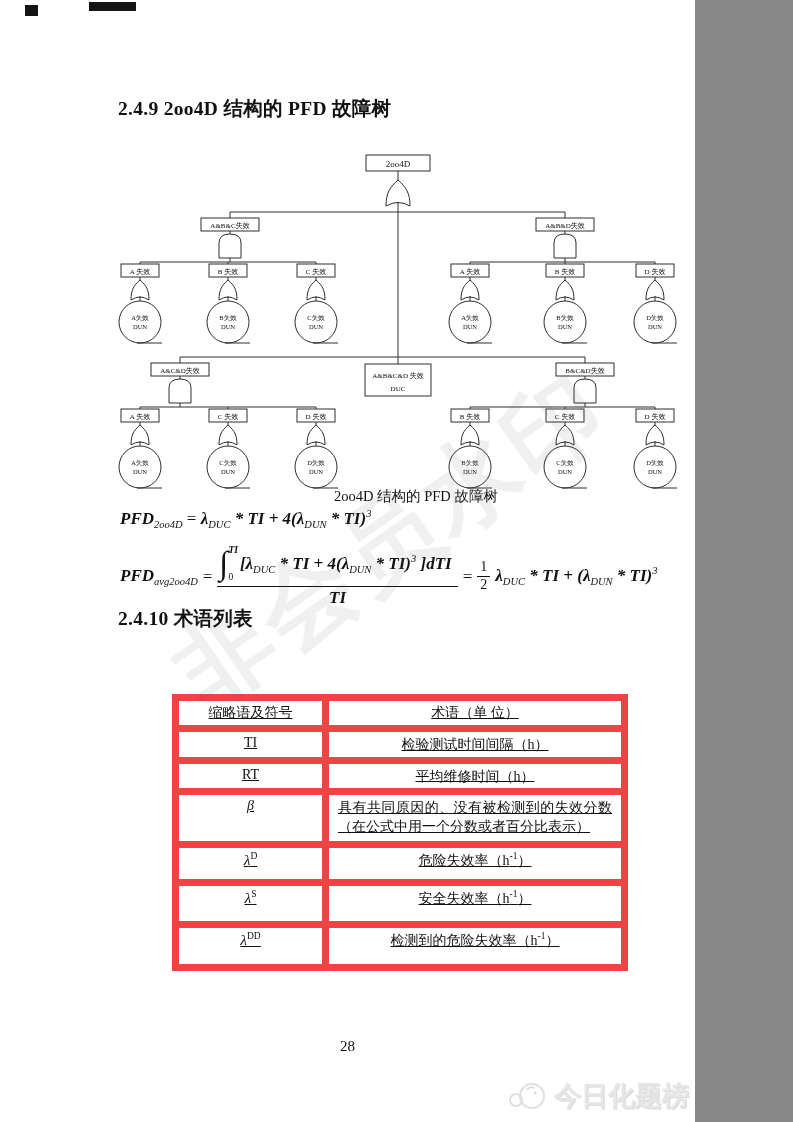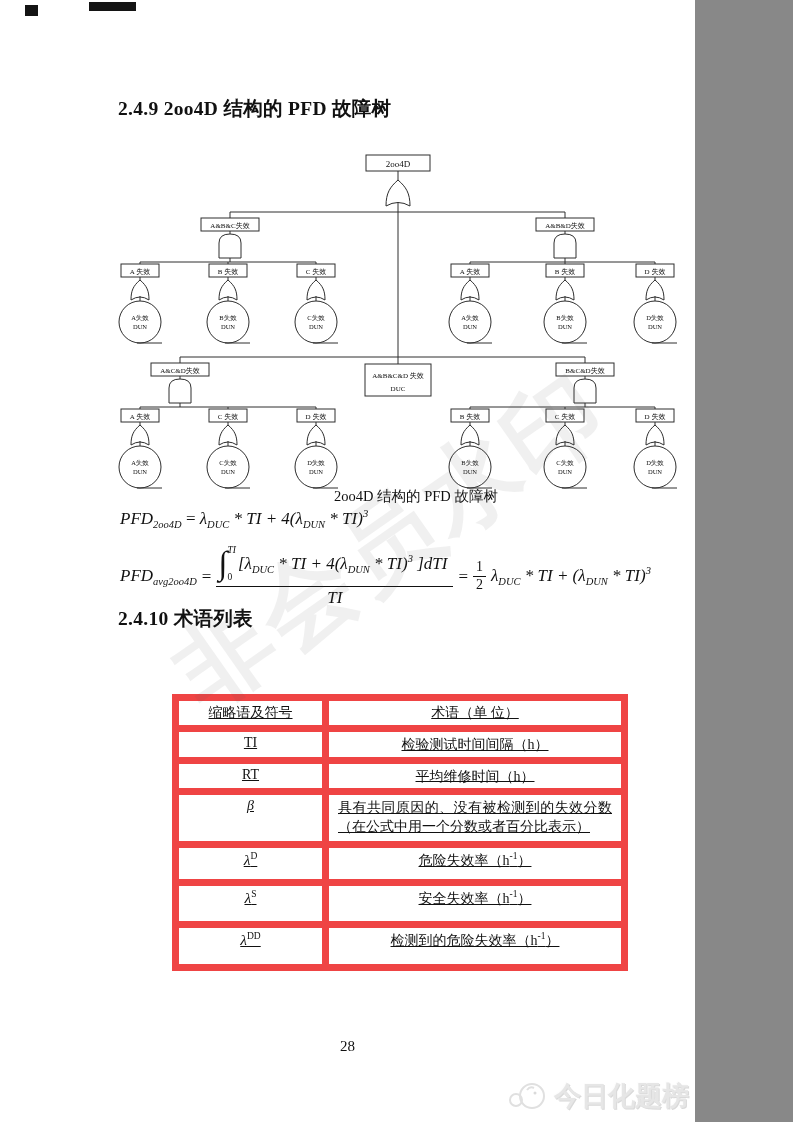--- a/index.html
+++ b/index.html
@@ -14,21 +14,21 @@
   
   .tree{position:absolute;left:100px;top:150px;}
   .tree line,.tree rect,.tree path,.tree circle{stroke:#2e2e2e;stroke-width:1;fill:none;}
   .tree text{fill:#111;stroke:none;font-family:"Liberation Serif","DejaVu Serif",serif;text-anchor:middle;}
   .t9{font-size:9px;}
   .t7{font-size:7px;}
   .t65{font-size:6.5px;}
   .fig-caption{position:absolute;left:116px;top:487px;width:600px;text-align:center;font-size:14.5px;}
   
   .formula{position:absolute;left:120px;font-size:17px;color:#111;}
-  .it{font-style:italic;}
+  .it{font-style:italic;font-weight:bold;}
   .formula sub{font-size:10.5px;font-style:italic;line-height:1;}
   .formula sup{font-size:10.5px;font-style:italic;line-height:1;}
   .formula1{top:509px;}
   .formula2{top:545px;display:flex;align-items:center;gap:5px;}
   .frac{display:inline-flex;flex-direction:column;align-items:center;}
   .num{display:flex;align-items:center;border-bottom:1px solid #111;padding:0 6px 1px 2px;}
   .den{padding-top:1px;}
   .intwrap{display:flex;align-items:center;margin-right:2px;}
   .intsign{font-size:33px;font-style:normal;line-height:1;transform:translateY(-2px);}
   .lims{display:flex;flex-direction:column;justify-content:space-between;height:36px;font-size:9.5px;line-height:1;padding:1px 0 3px;}

